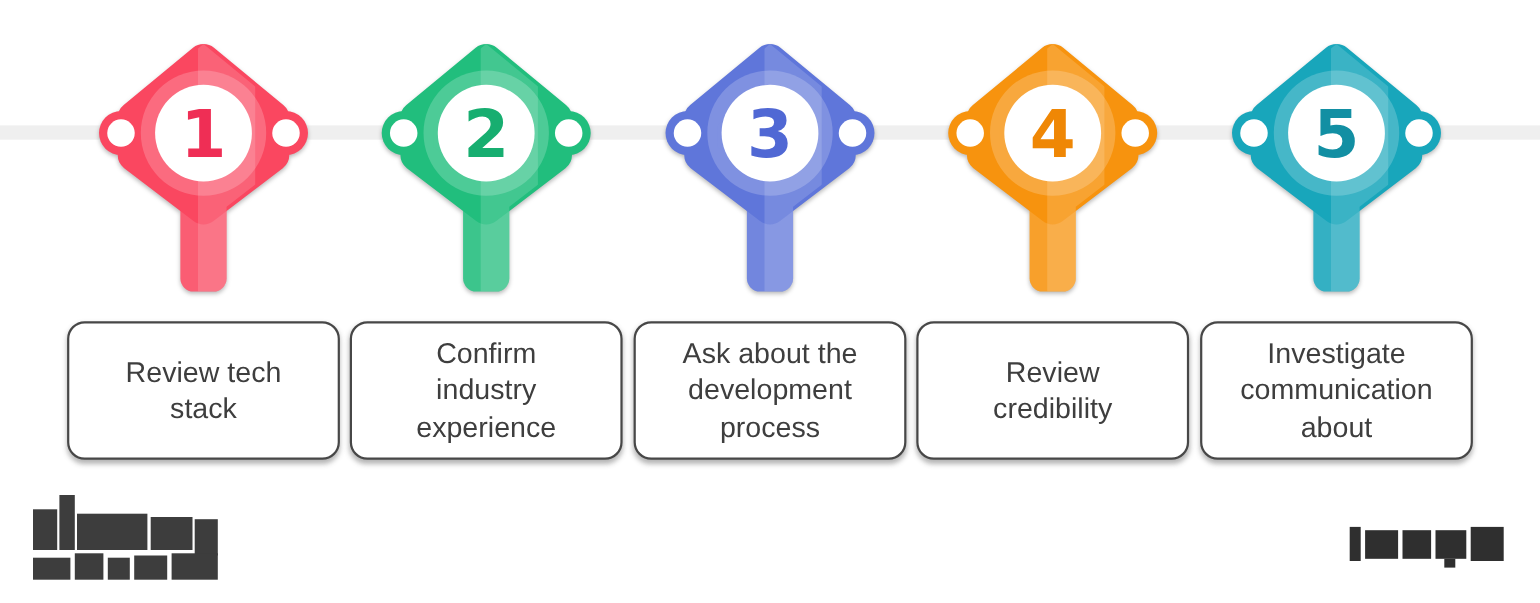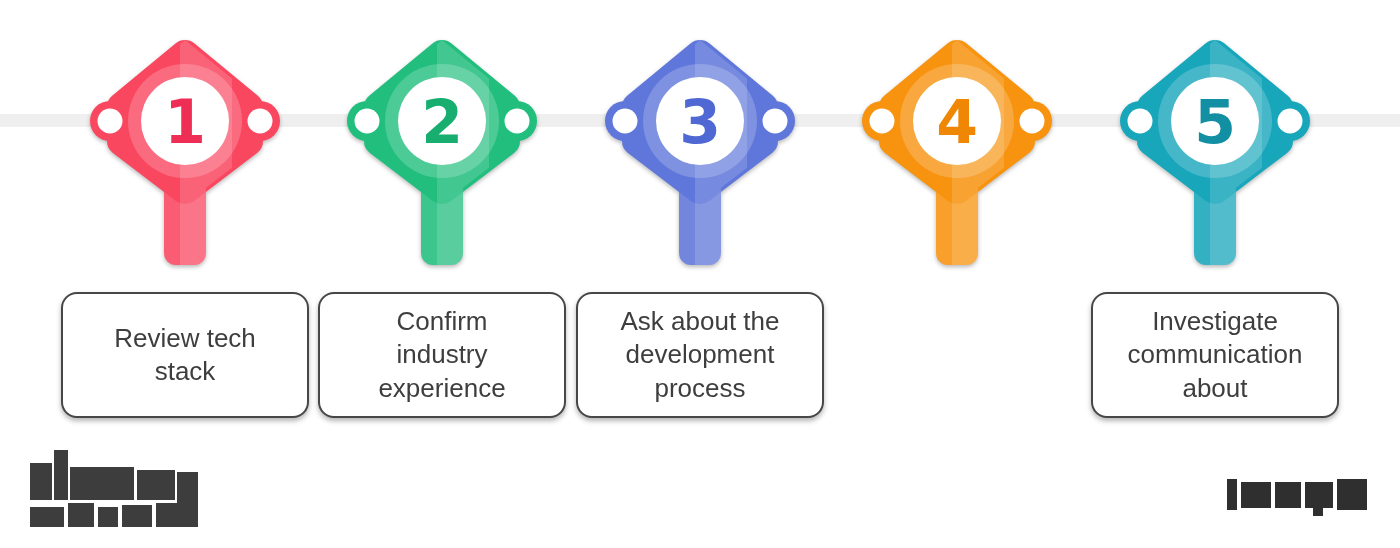--- a/index.html
+++ b/index.html
@@ -154,20 +154,23 @@
 
   <div class="card" style="left:61px">
     <span>Review tech stack</span>
   </div>
   <div class="card" style="left:318px">
     <span>Confirm industry experience</span>
   </div>
   <div class="card" style="left:576px">
     <span>Ask about the development process</span>
   </div>
+  <div class="card" style="left:833px">
+    <span>Review credibility</span>
+  </div>
   <div class="card" style="left:1091px">
     <span>Investigate communication about</span>
   </div>
 
   <div class="redacted" style="left:30px;top:450px;width:170px;height:78px;">
     <i style="left:0;top:13px;width:22px;height:37px;"></i>
     <i style="left:24px;top:0;width:14px;height:50px;"></i>
     <i style="left:40px;top:17px;width:64px;height:33px;"></i>
     <i style="left:107px;top:20px;width:38px;height:30px;"></i>
     <i style="left:147px;top:22px;width:21px;height:33px;"></i>

